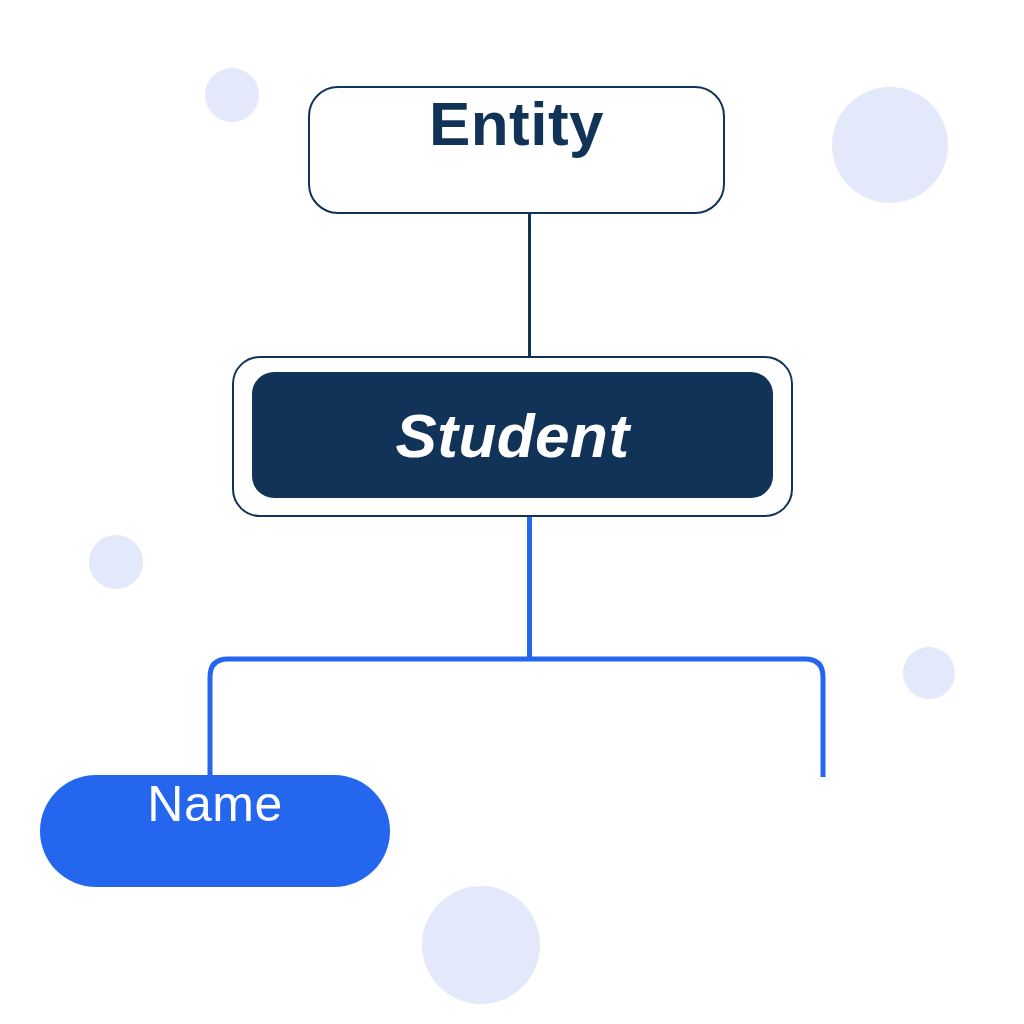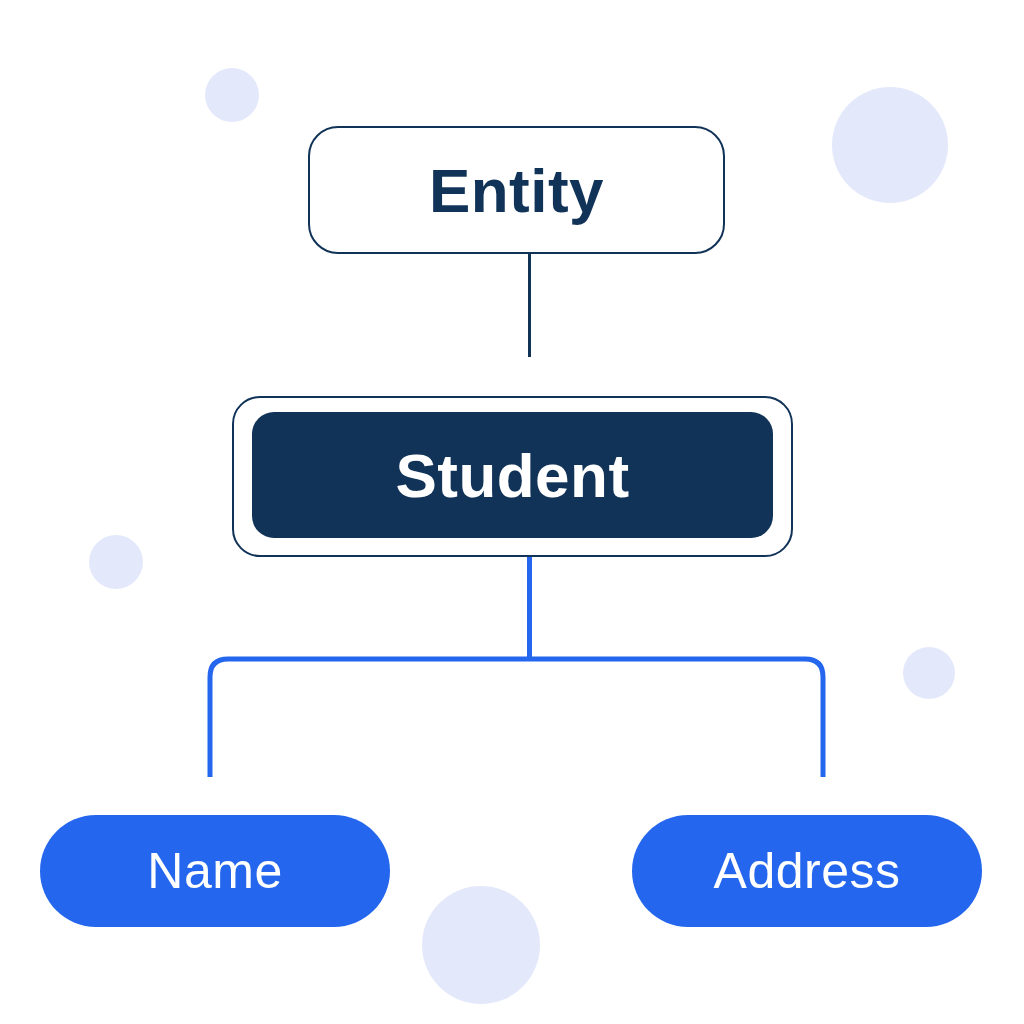--- a/index.html
+++ b/index.html
@@ -29,36 +29,37 @@
 
   
   .connectors{
     position:absolute;left:0;top:0;width:1024px;height:1024px;
   }
   .line-navy{stroke:var(--navy);stroke-width:3;fill:none;}
   .line-blue{stroke:var(--blue);stroke-width:5;fill:none;stroke-linecap:butt;}
 
   
   .node{
-    position:absolute;display:flex;align-items:center;justify-content:center;margin-top:40px;
+    position:absolute;display:flex;justify-content:center;
   }
   .entity-box{
     left:308px;top:86px;width:417px;height:128px;
     background:var(--white);
     border:2.5px solid var(--navy);
     border-radius:30px;
   }
   .entity-box .label{
     color:var(--navy);font-size:62px;font-weight:700;letter-spacing:0.5px;
   }
   .student-outer{
     left:232px;top:356px;width:561px;height:161px;
     background:var(--white);
     border:2px solid var(--navy);
     border-radius:28px;
+    font-style:italic;
   }
   .student-inner{
     position:absolute;left:18px;top:14px;right:18px;bottom:17px;
     background:var(--navy);
     border-radius:22px;
     display:flex;align-items:center;justify-content:center;
   }
   .student-inner .label{
     color:var(--white);font-size:62px;font-weight:700;letter-spacing:0.5px;
   }
@@ -100,17 +101,14 @@
   <div class="node student-outer">
     <div class="student-inner">
       <span class="label">Student</span>
     </div>
   </div>
 
   <div class="node pill pill-name">
     <span class="label">Name</span>
   </div>
 
-  <div class="node pill pill-address">
-    <span class="label">Address</span>
-  </div>
 
 </div>
 
 </body></html>

